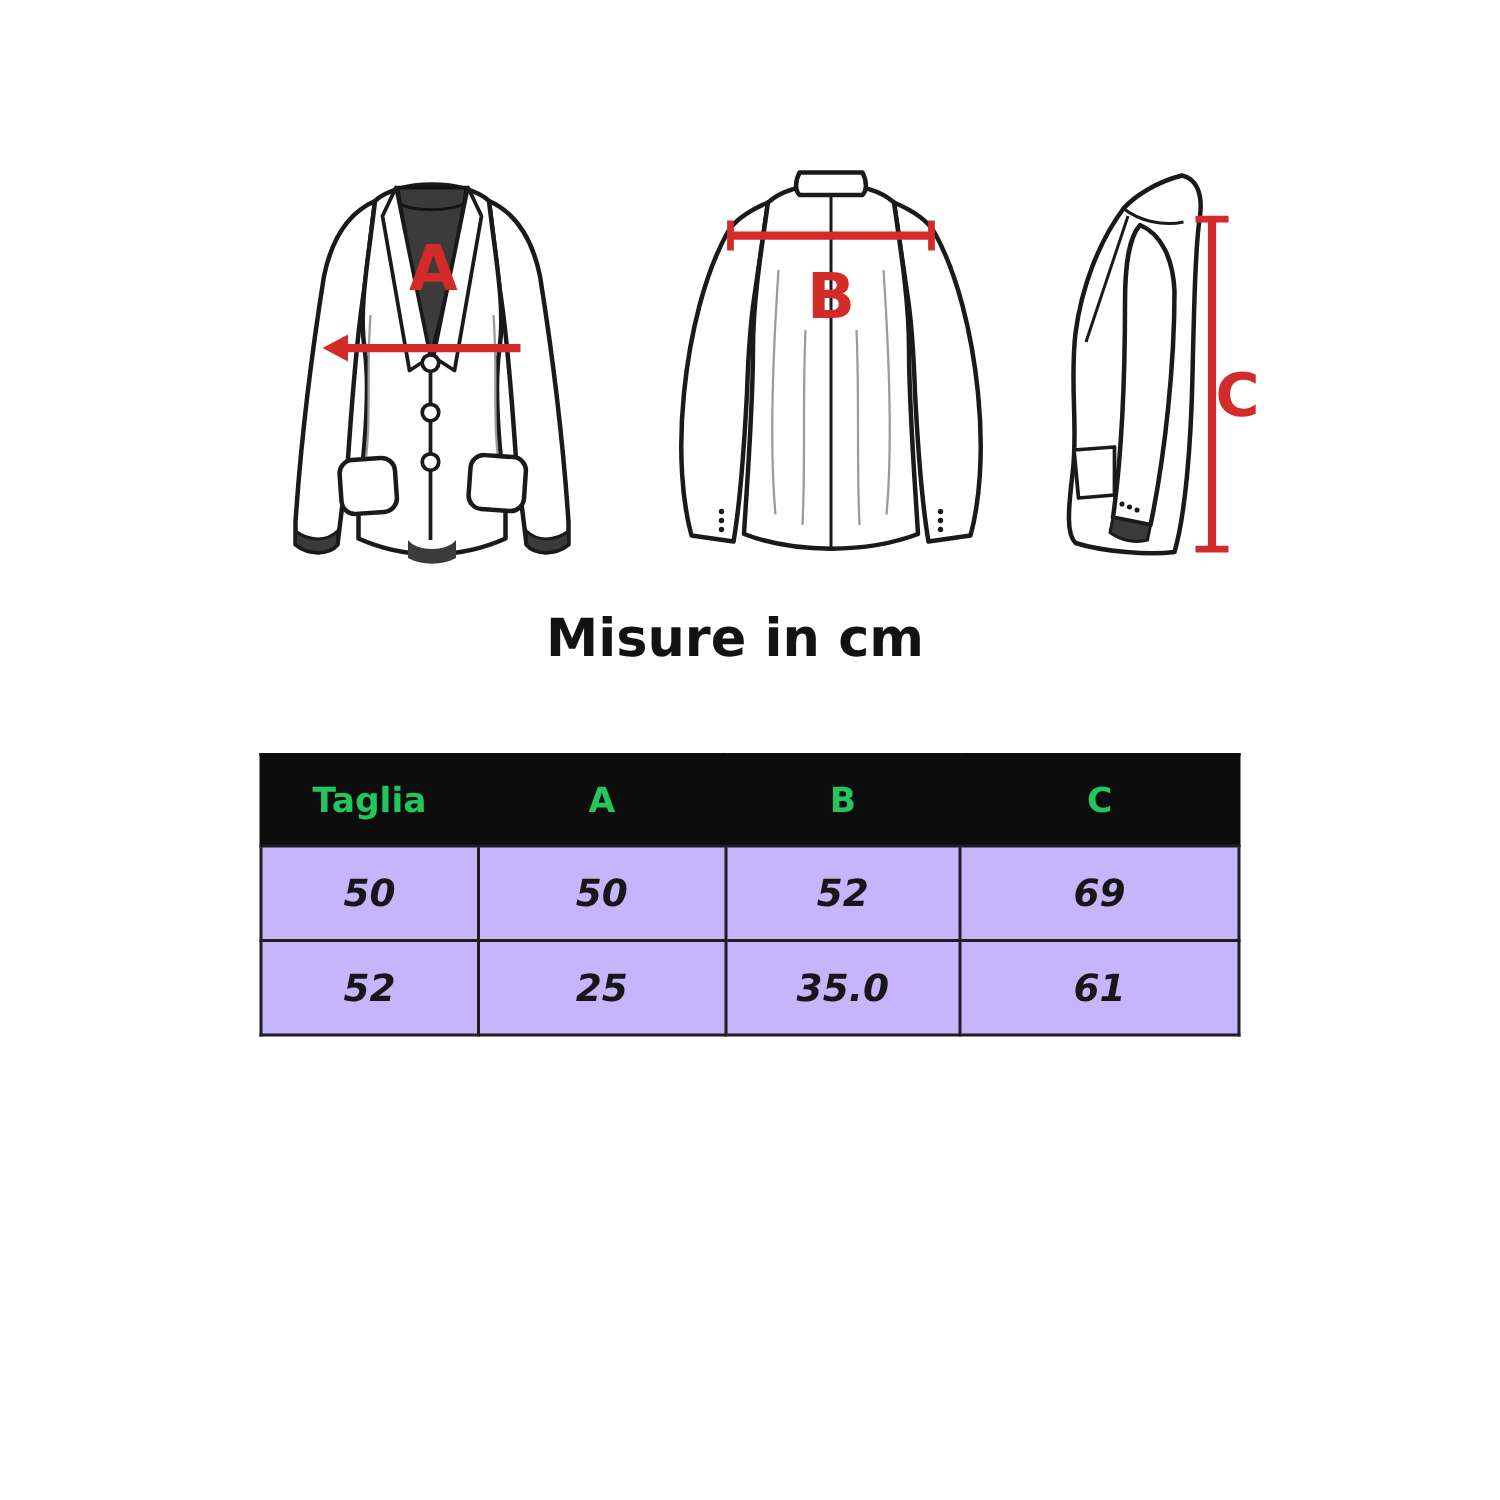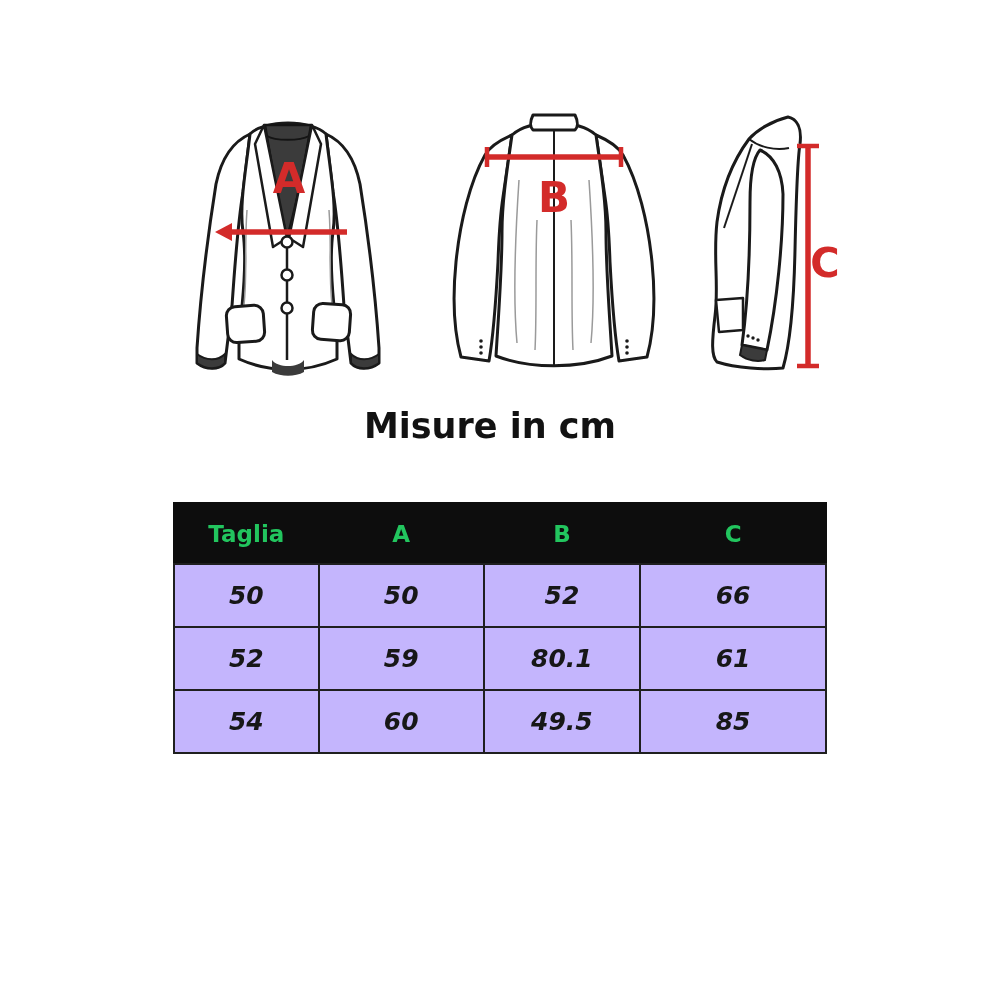--- a/index.html
+++ b/index.html
@@ -128,30 +128,24 @@
         <th>A</th>
         <th>B</th>
         <th>C</th>
       </tr>
     </thead>
     <tbody>
       <tr>
         <td>50</td>
         <td>50</td>
         <td>52</td>
-        <td>66</td>
+        <td>69</td>
       </tr>
       <tr>
         <td>52</td>
-        <td>59</td>
-        <td>80.1</td>
+        <td>25</td>
+        <td>35.0</td>
         <td>61</td>
-      </tr>
-      <tr>
-        <td>54</td>
-        <td>60</td>
-        <td>49.5</td>
-        <td>85</td>
       </tr>
     </tbody>
   </table>
 
 </div>
 
 </body></html>

